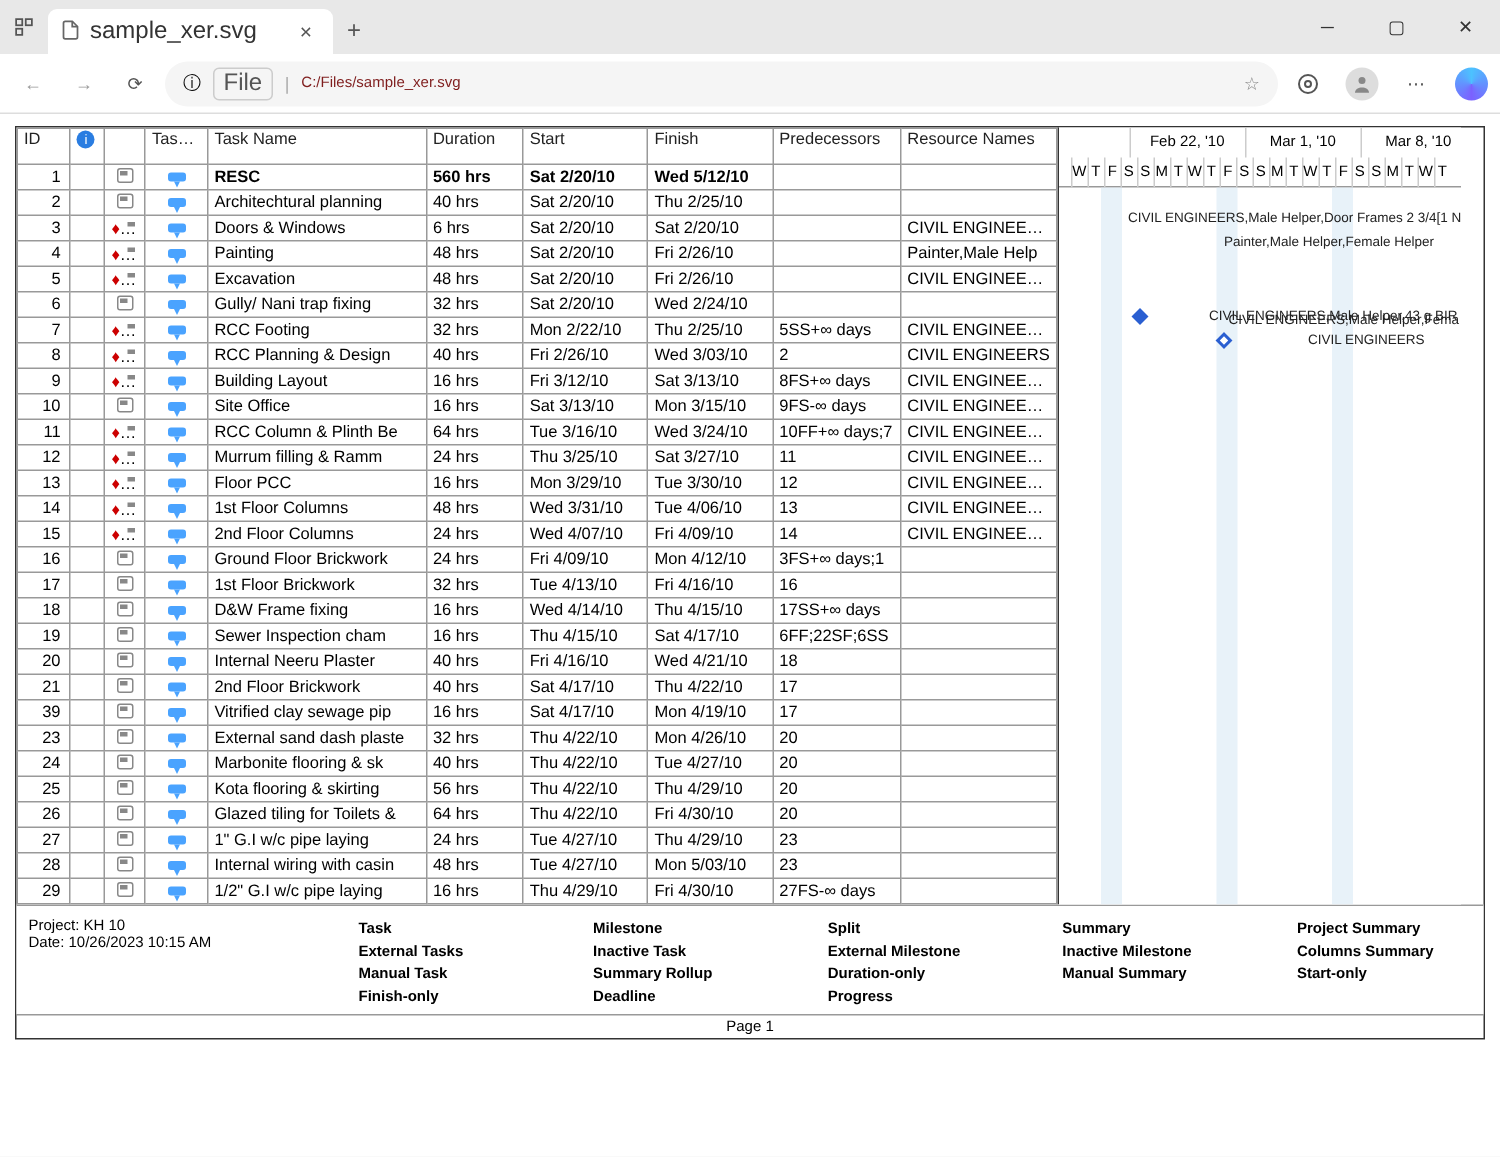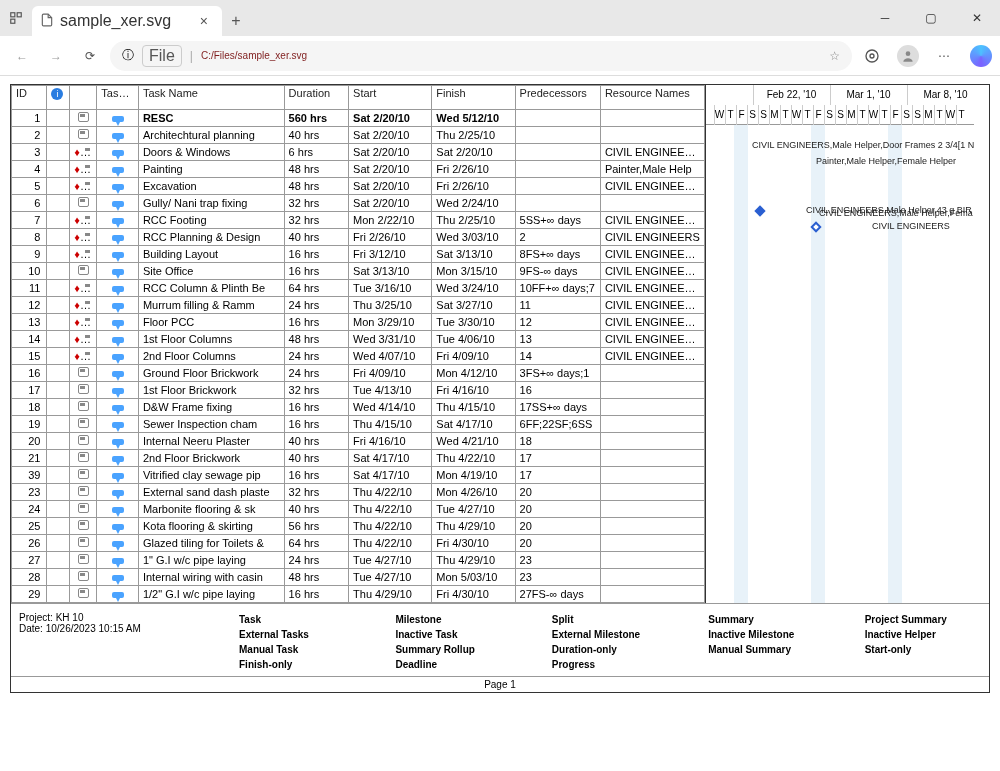--- a/index.html
+++ b/index.html
@@ -596,19 +596,19 @@
           <div><b>Duration-only</b></div>
           <div><b>Progress</b></div>
         </div>
       <div class="col" id="lg4">
           <div><b>Summary</b></div>
           <div><b>Inactive Milestone</b></div>
           <div><b>Manual Summary</b></div>
         </div>
       <div class="col" id="lg5">
           <div><b>Project Summary</b></div>
-          <div><b>Inactive Helper</b></div>
+          <div><b>Columns Summary</b></div>
           <div><b>Start-only</b></div>
         </div>
     </div>
     <div class="pagen">Page 1</div>
   </div>
 </div>
 
 </body></html>

